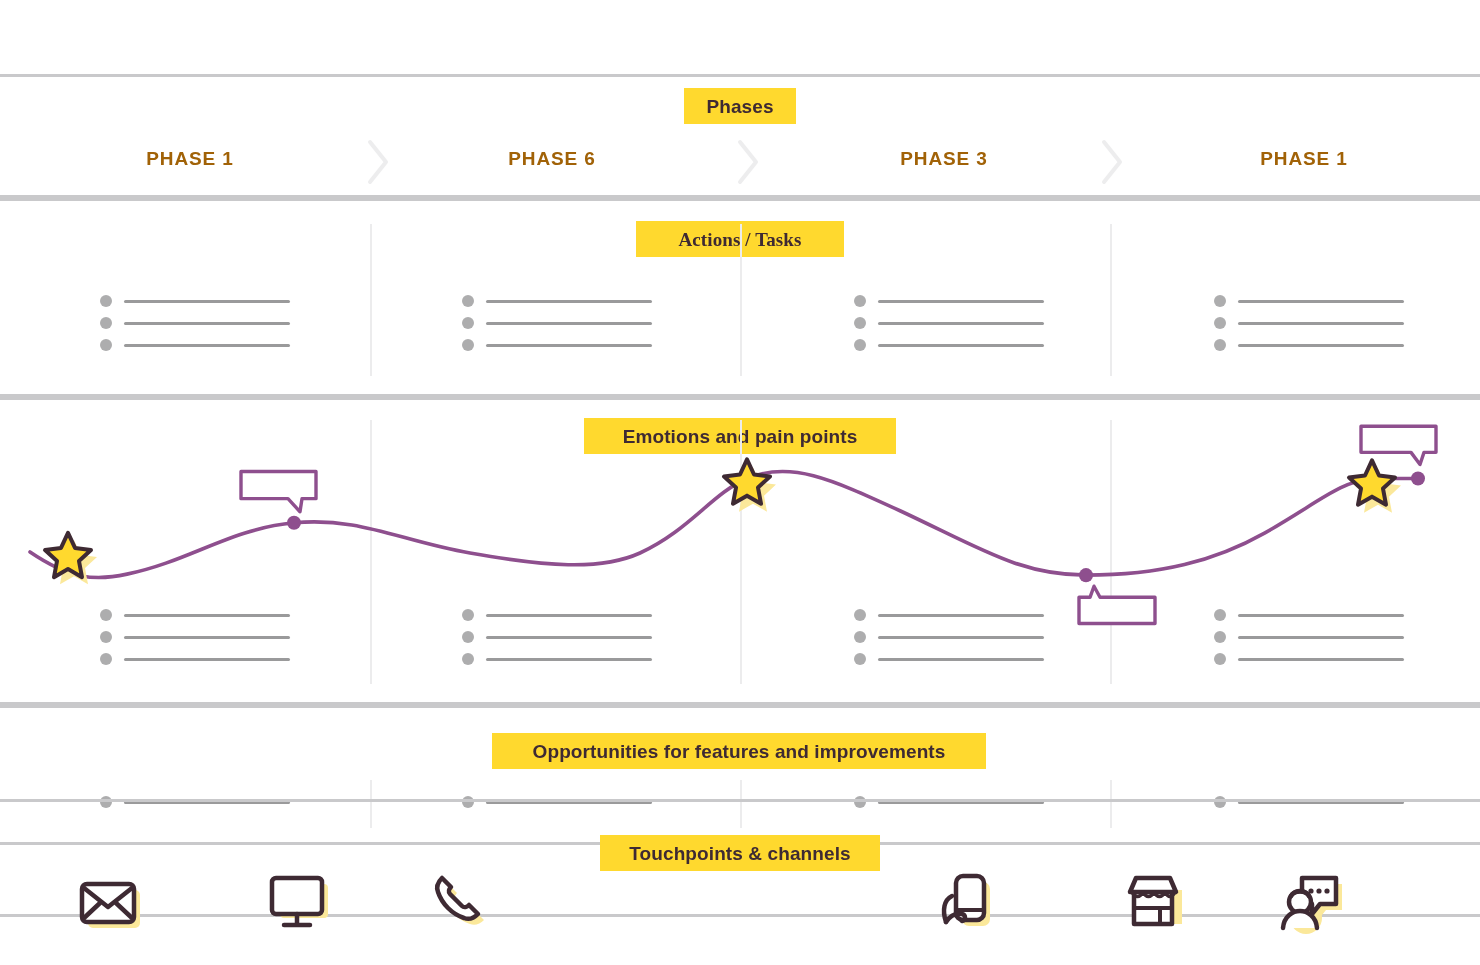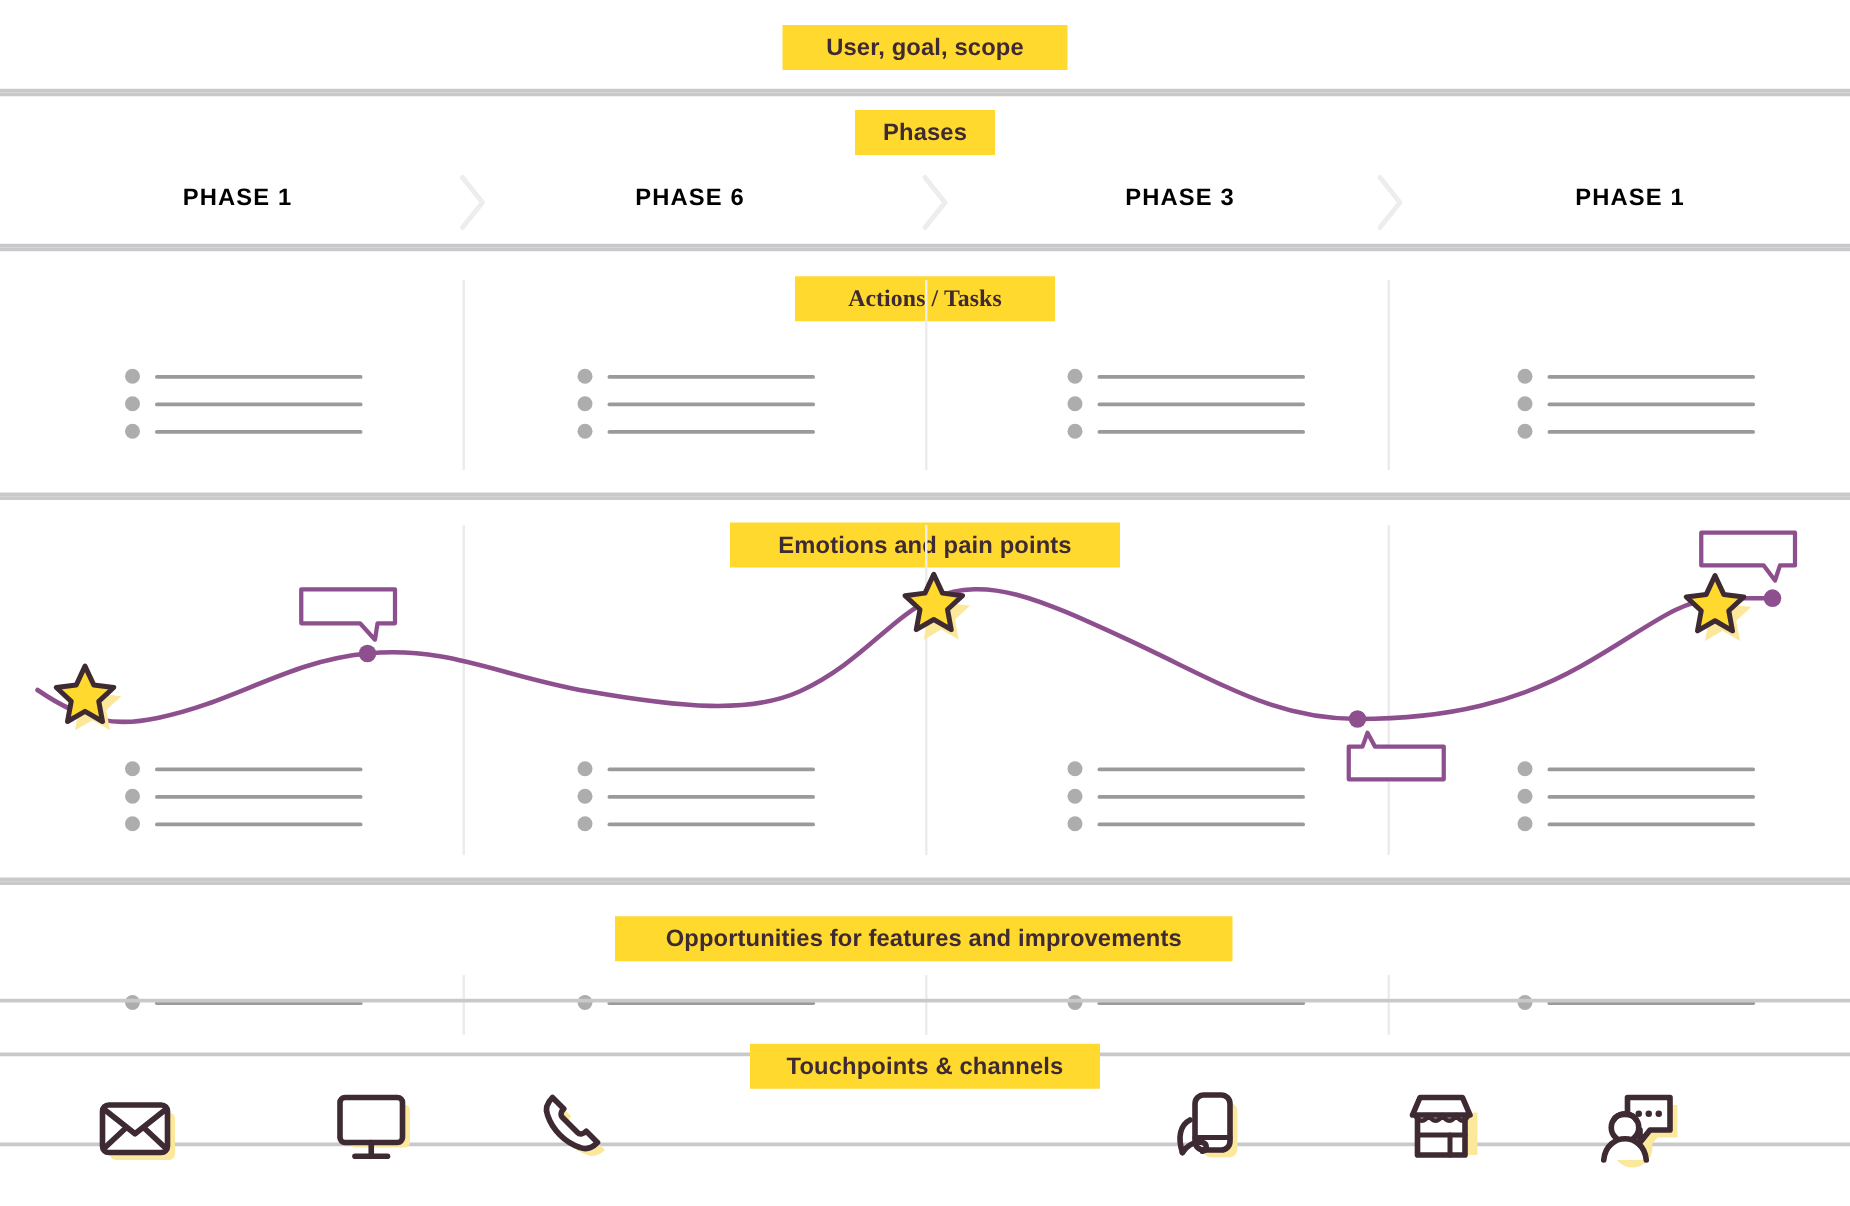--- a/index.html
+++ b/index.html
@@ -53,21 +53,21 @@
     position: absolute;
     width: 2px;
     background: #ececed;
   }
 
   
   .phase-label {
     position: absolute;
     top: 149px;
     text-align: center;
-    color: #000000;
+    color: #a16207;
     font-size: 19px;
     font-weight: bold;
     letter-spacing: 0.9px;
     line-height: 1;
   }
   .chev {
     position: absolute;
     top: 138px;
   }
 
@@ -110,23 +110,20 @@
     top: 866px;
     width: 72px;
     height: 72px;
   }
 </style>
 </head>
 <body>
 
 <div id="journey-map">
 
-  <div class="band no-top" style="top:0; height:74px; border-top:none;">
-    <div class="tag" style="left:626px; top:20px; width:228px; height:36px; font-size:19px;">User, goal, scope</div>
-  </div>
 
   <div class="band" style="top:74px; height:124px;">
     <div class="tag" style="left:684px; top:11px; width:112px; height:36px; font-size:19px;">Phases</div>
   </div>
 
   <div class="phase-label" style="left:80px; width:220px;">
     <span>PHASE 1</span>
   </div>
   <div class="phase-label" style="left:442px; width:220px;">
     <span>PHASE 6</span>

